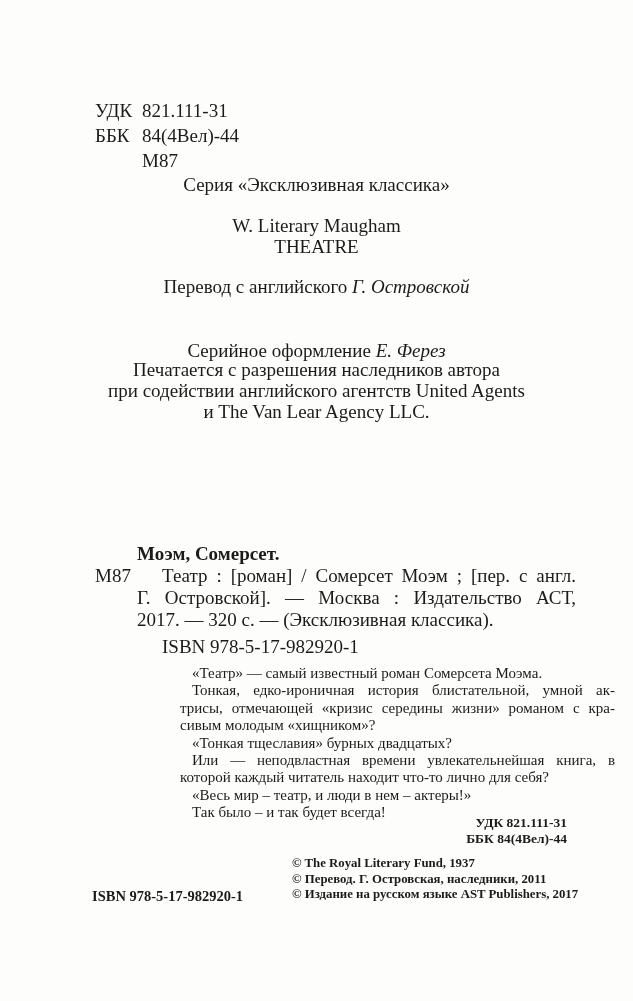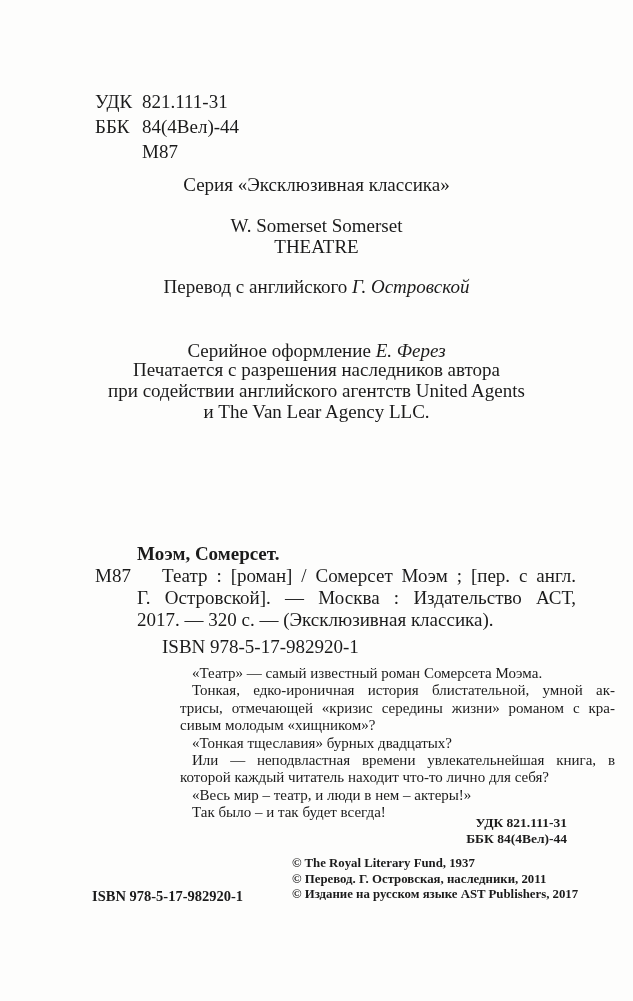--- a/index.html
+++ b/index.html
@@ -7,21 +7,21 @@
     position:relative;
     width:633px; height:1001px;
     margin:0 auto;
     background:#fdfdfc;
     color:#1b1b1b;
     font-family:"Liberation Serif", serif;
     overflow:hidden;
   }
   
   .codes-top {
-    position:absolute; left:95px; top:89px;
+    position:absolute; left:95px; top:98px;
     font-size:19px; line-height:25px;
   }
   .codes-top .row { display:flex; }
   .codes-top .lbl { display:inline-block; width:47px; }
   .codes-top .code3 { margin-left:47px; }
 
   
   .cline {
     position:absolute; left:0; width:633px;
     text-align:center; font-size:19px; line-height:21px;
@@ -78,21 +78,21 @@
     <div class="row">
       <span class="lbl">ББК</span>
       <span>84(4Вел)-44</span>
     </div>
     <div class="code3">М87</div>
   </div>
 
   <div class="cline" style="top:174px;">Серия «Эксклюзивная классика»</div>
 
   <div class="cline" style="top:215px;">
-    <div>W. Somerset Somerset</div>
+    <div>W. Literary Maugham</div>
     <div>THEATRE</div>
   </div>
 
   <div class="cline" style="top:276px;">
     <span>Перевод с английского </span><span class="it">Г. Островской</span>
   </div>
 
   <div class="cline" style="top:316px;margin-top:24px;">
     <span>Серийное оформление </span><span class="it">Е. Ферез</span>
   </div>

